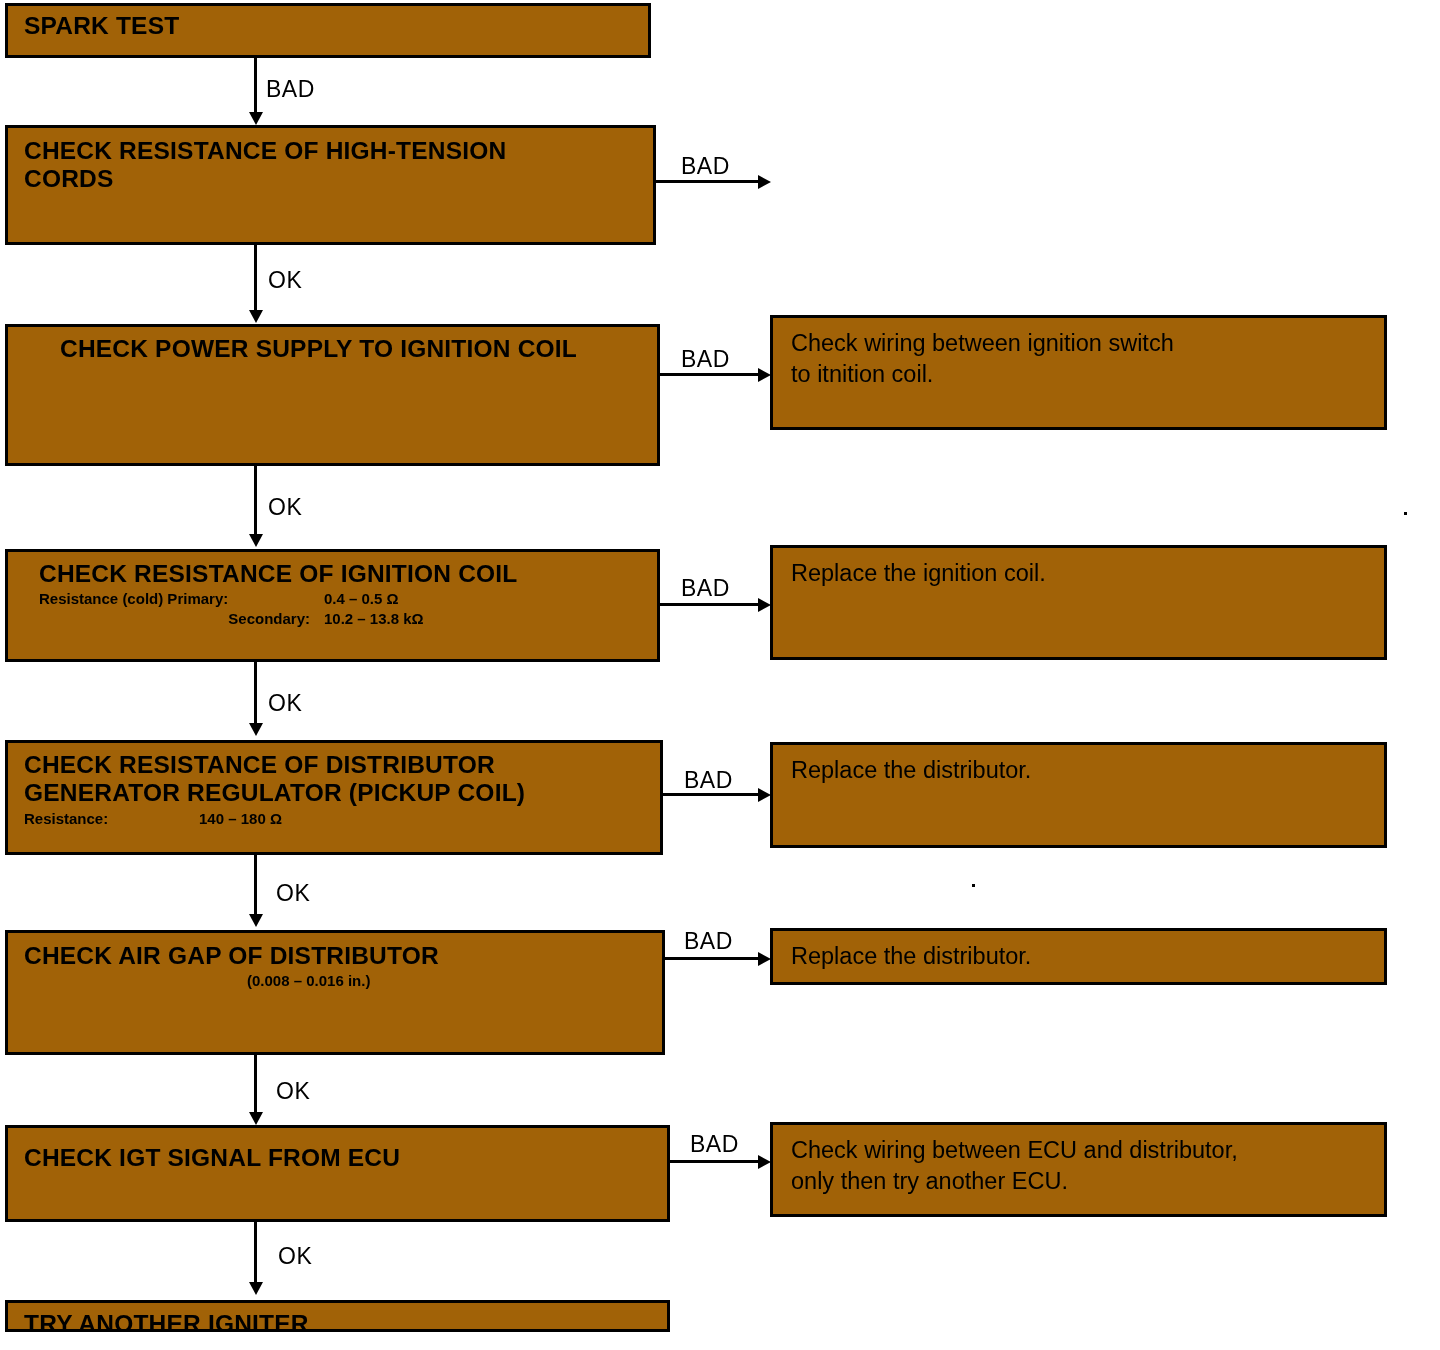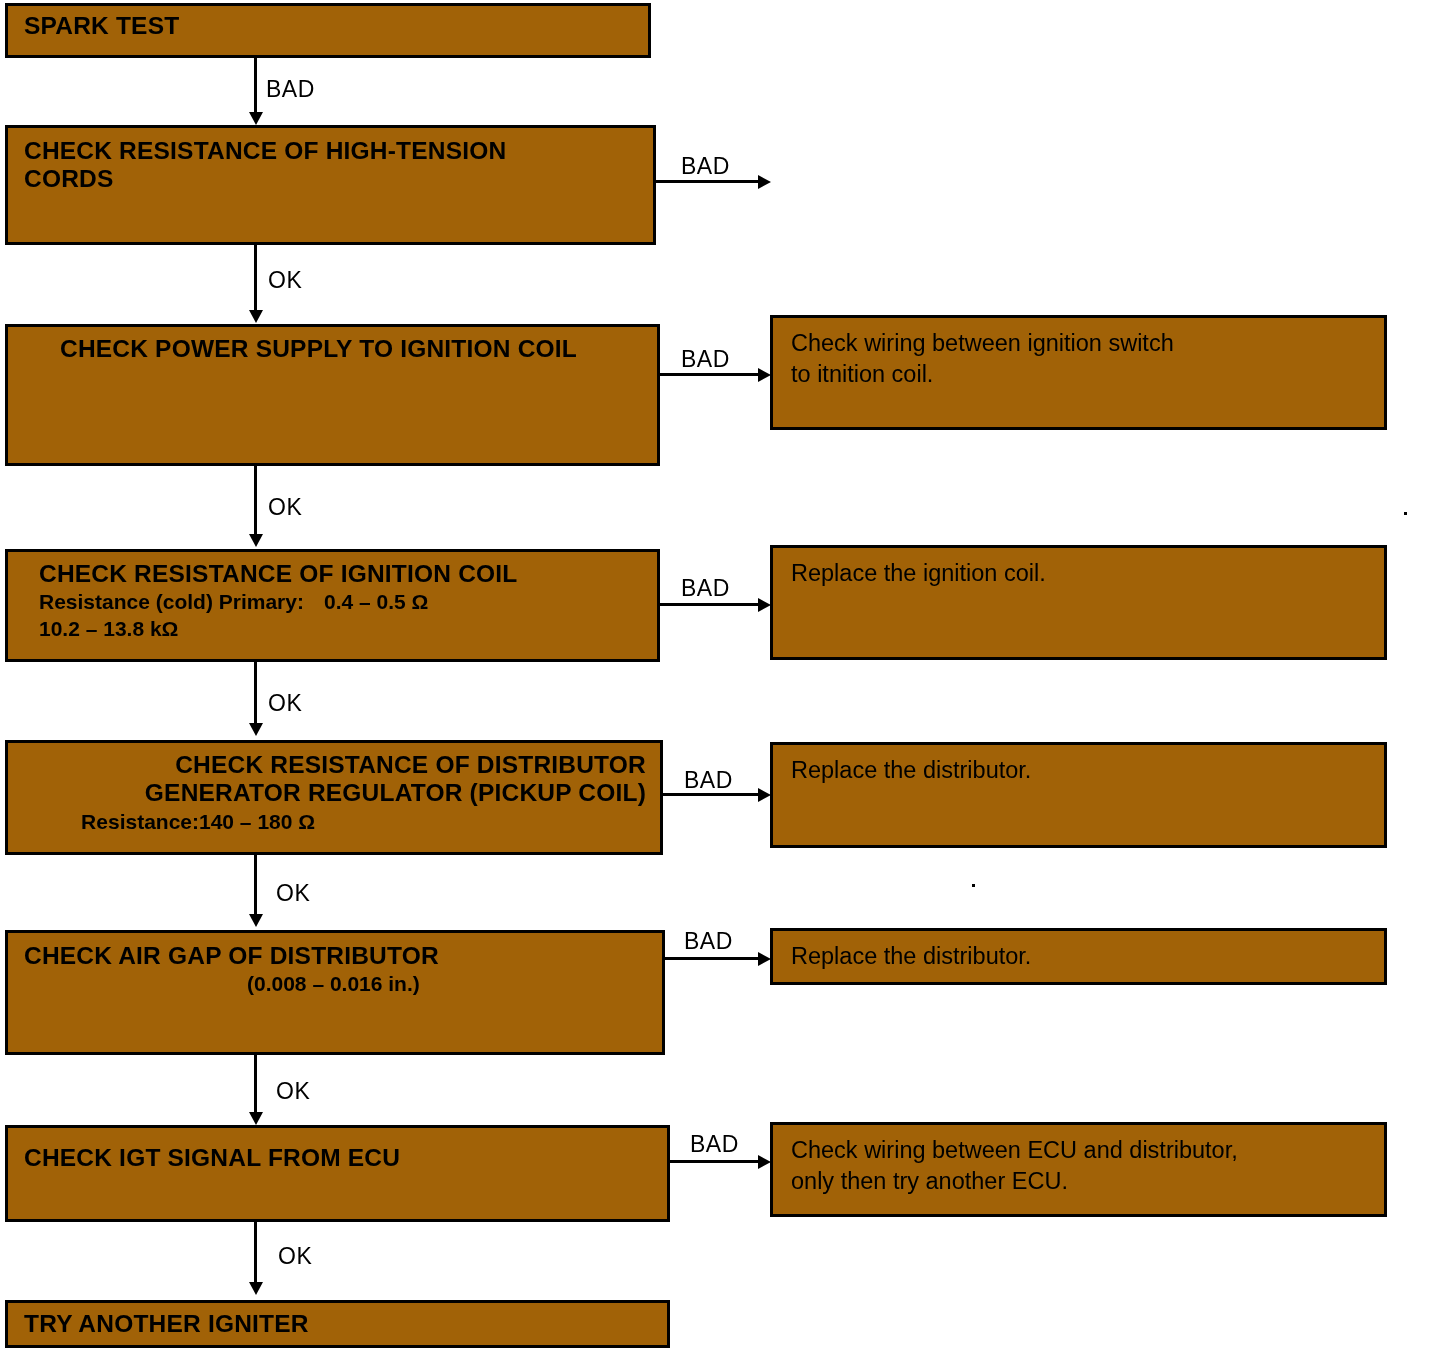--- a/index.html
+++ b/index.html
@@ -41,21 +41,21 @@
   .action-text {
     font-weight: normal;
     font-size: 23.5px;
     line-height: 1.32;
     white-space: pre-line;
     padding: 10px 14px 0 18px;
   }
   .spec-table {
     margin-top: 1px;
     font-weight: bold;
-    font-size: 21px;
+    font-size: 15px;
     line-height: 1.28;
   }
   .spec-row {
     display: flex;
   }
   .spec-label {
     white-space: pre;
   }
   .spec-val {
     white-space: pre;
@@ -162,39 +162,40 @@
 
   <div class="box" style="left:5px; top:549px; width:655px; height:113px;padding-left:15px;">
     <div class="box-inner" style="padding-top:8px;">
       <div class="title-plain">CHECK RESISTANCE OF IGNITION COIL</div>
       <div class="spec-table">
         <div class="spec-row">
           <div class="spec-label" style="width:285px;">Resistance (cold) Primary:</div>
           <div class="spec-val">0.4 – 0.5 Ω</div>
         </div>
         <div class="spec-row">
+          <div class="spec-label" style="width:285px; text-align:right; padding-right:14px; box-sizing:border-box;">Secondary:</div>
           <div class="spec-val">10.2 – 13.8 kΩ</div>
         </div>
       </div>
     </div>
   </div>
 
   <div class="hline" style="left:660px; top:603px; width:104px;"></div>
   <div class="arrow-right" style="left:758px; top:598px;"></div>
   <div class="edge-label" style="left:681px; top:575px;">BAD</div>
 
   <div class="box" style="left:770px; top:545px; width:617px; height:115px;">
     <div class="action-text">Replace the ignition coil.</div>
   </div>
 
   <div class="vline" style="left:254px; top:662px; height:65px;"></div>
   <div class="arrow-down" style="left:249px; top:723px;"></div>
   <div class="edge-label" style="left:268px; top:690px;">OK</div>
 
-  <div class="box" style="left:5px; top:740px; width:658px; height:115px;text-align:right;">
+  <div class="box" style="left:5px; top:740px; width:658px; height:115px;">
     <div class="box-inner" style="padding-top:8px;">
       <div class="title">CHECK RESISTANCE OF DISTRIBUTOR
 GENERATOR REGULATOR (PICKUP COIL)</div>
       <div class="spec-table">
         <div class="spec-row">
           <div class="spec-label" style="width:175px;">Resistance:</div>
           <div class="spec-val">140 – 180 Ω</div>
         </div>
       </div>
     </div>
@@ -250,19 +251,19 @@
 
   <div class="box" style="left:770px; top:1122px; width:617px; height:95px;">
     <div class="action-text">Check wiring between ECU and distributor,
 only then try another ECU.</div>
   </div>
 
   <div class="vline" style="left:254px; top:1222px; height:64px;"></div>
   <div class="arrow-down" style="left:249px; top:1282px;"></div>
   <div class="edge-label" style="left:278px; top:1243px;">OK</div>
 
-  <div class="box" style="left:5px; top:1300px; width:665px; height:48px;">
+  <div class="box" style="left:5px; top:1300px; width:665px; height:32px;">
     <div class="box-inner" style="padding-top:7px;">
       <div class="title-plain">TRY ANOTHER IGNITER</div>
     </div>
   </div>
 
 </div>
 
 </body></html>

